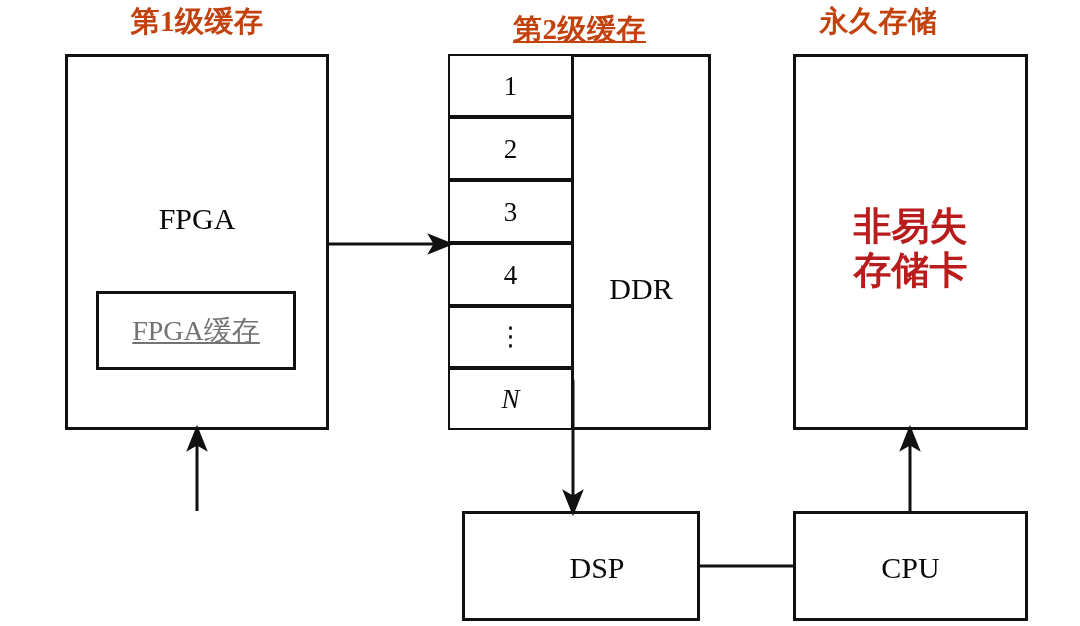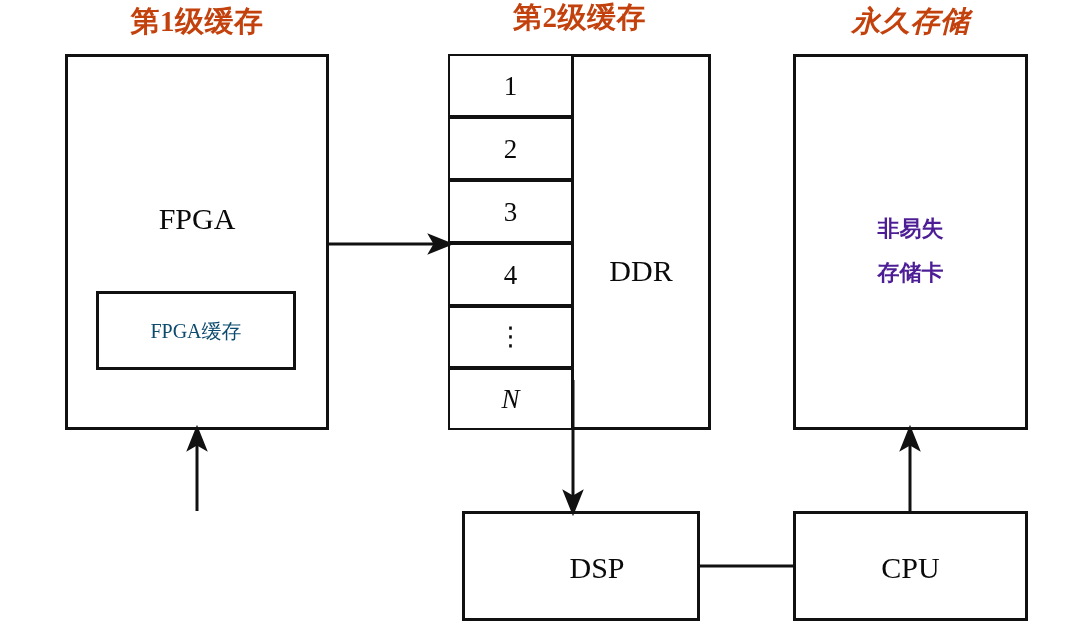--- a/index.html
+++ b/index.html
@@ -54,32 +54,33 @@
     white-space: pre-line;
   }
   .lbl-latin {
     font-family: "Liberation Serif", "DejaVu Serif", serif;
     font-size: 30px;
     line-height: 36px;
     font-weight: 400;
     color: #0a0a0a;
   }
   .lbl-cjk {
-    font-family: Liberation Sans, sans-serif;
-    font-size: 22px;
+    font-family: Liberation Mono, monospace;
+    font-size: 38px;
     line-height: 40px;
     font-weight: 700;
-    color: #4c1d95;
+    color: #b91c1c;
   }
   .lbl-cjk-mixed {
     font-family: "Liberation Serif", "DejaVu Serif", serif;
-    font-size: 20px;
+    font-size: 28px;
     line-height: 34px;
     font-weight: 400;
-    color: #0c4a6e;
+    color: #737373;
+    text-decoration: underline;
   }
   .lbl-cell {
     font-family: "Liberation Serif", "DejaVu Serif", serif;
     font-size: 27px;
     line-height: 30px;
     color: #0a0a0a;
   }
   .lbl-cell.italic { font-style: italic; }
   .lbl-dots {
     font-family: "Liberation Serif", "DejaVu Serif", serif;
@@ -110,23 +111,23 @@
     pointer-events: none;
   }
 </style>
 </head>
 <body>
 
 <div id="canvas">
 
   <div class="col-title" style="left:65px; top:4px; width:264px;">第1级缓存</div>
 
-  <div class="col-title" style="left:448px; top:0; width:263px;">第2级缓存</div>
+  <div class="col-title" style="left:448px; top:12px; width:263px;text-decoration:underline;">第2级缓存</div>
 
-  <div class="col-title" style="left:793px; top:4px; width:235px;font-style:italic;">永久存储</div>
+  <div class="col-title" style="left:761px; top:4px; width:235px;">永久存储</div>
 
   <div class="box" style="left:65px; top:54px; width:264px; height:376px;">
     <div class="label-center lbl-latin" style="top:144px;">FPGA</div>
   </div>
 
   <div class="box-inner-thin" style="left:96px; top:291px; width:200px; height:79px;">
     <div class="label-center lbl-cjk-mixed" style="top:20px;">FPGA缓存</div>
   </div>
 
   <div>
@@ -144,21 +145,21 @@
     </div>
     <div class="cell" style="left:448px; top:306px; width:125px; height:62px;">
       <span class="lbl-dots">⋮</span>
     </div>
     <div class="cell" style="left:448px; top:368px; width:125px; height:62px;">
       <span class="lbl-cell italic">N</span>
     </div>
   </div>
 
   <div class="box" style="left:571px; top:54px; width:140px; height:376px;">
-    <div class="label-center lbl-latin" style="top:196px;">DDR</div>
+    <div class="label-center lbl-latin" style="top:214px;">DDR</div>
   </div>
 
   <div class="box" style="left:793px; top:54px; width:235px; height:376px;">
     <div class="label-center lbl-cjk" style="top:150px; line-height:44px;">非易失
 存储卡</div>
   </div>
 
 
   <div class="box" style="left:462px; top:511px; width:238px; height:110px;">
     <div class="label-center lbl-latin" style="top:36px;margin-left:32px;">DSP</div>

